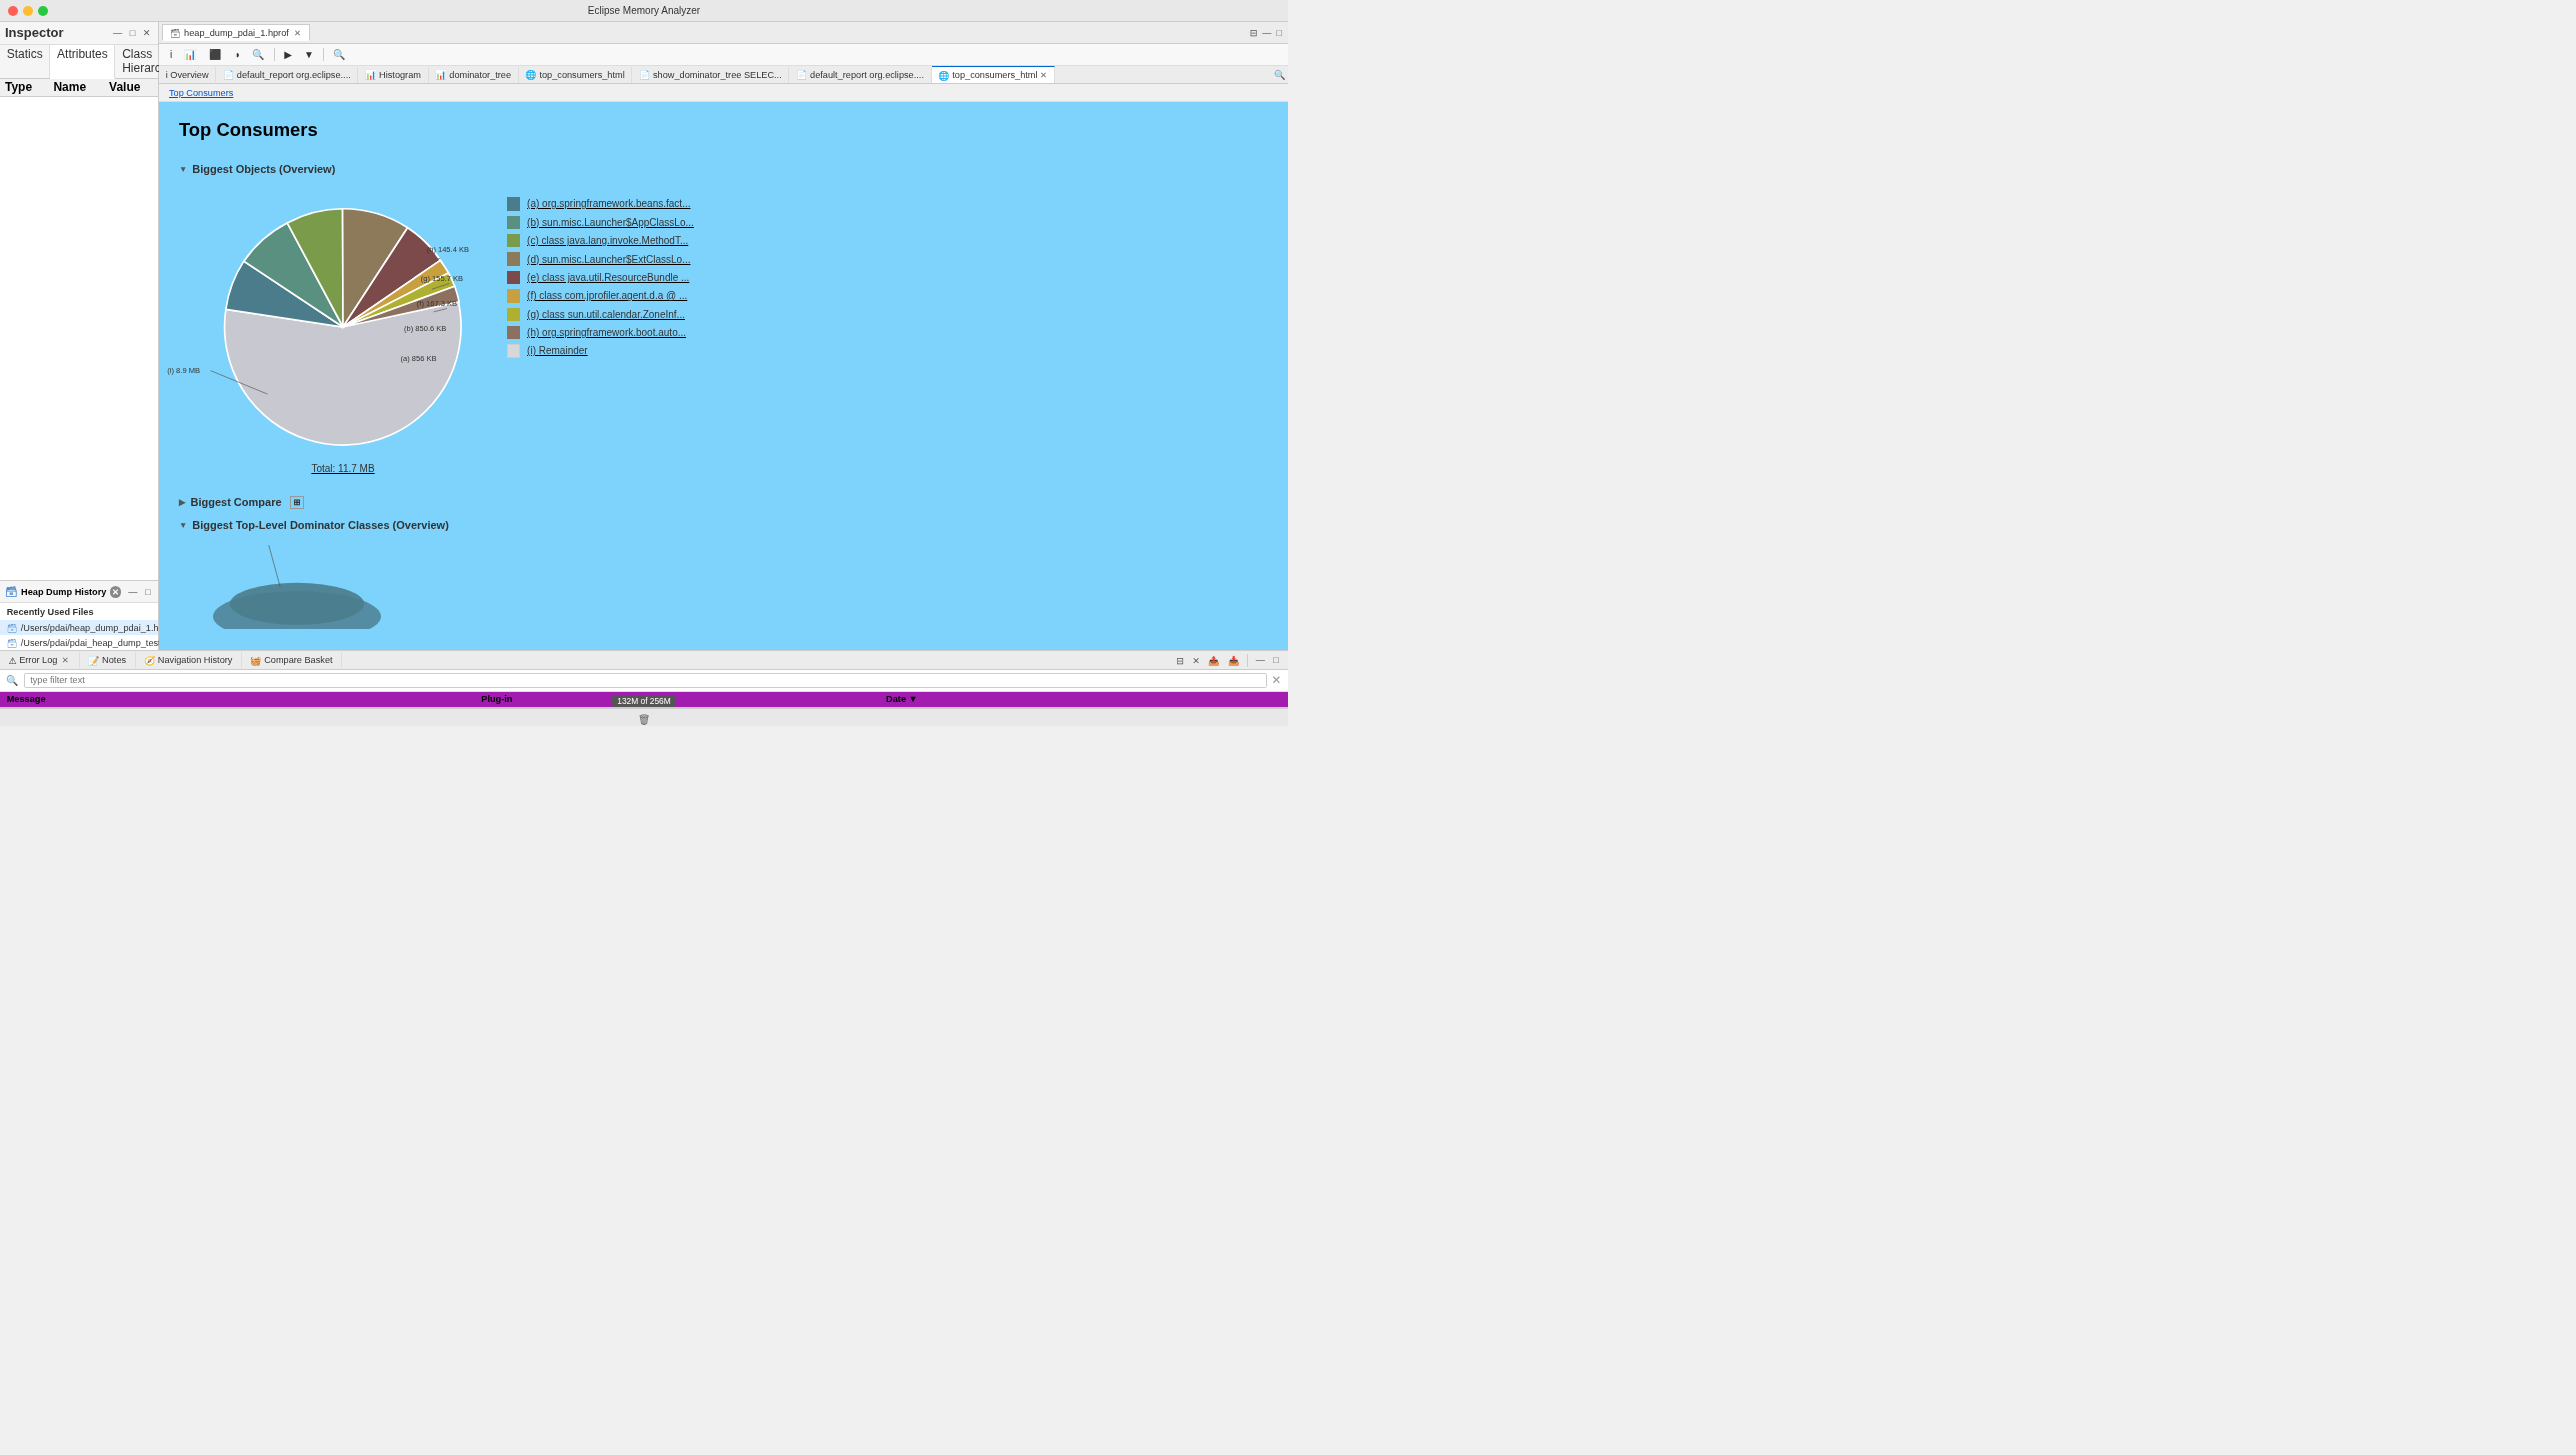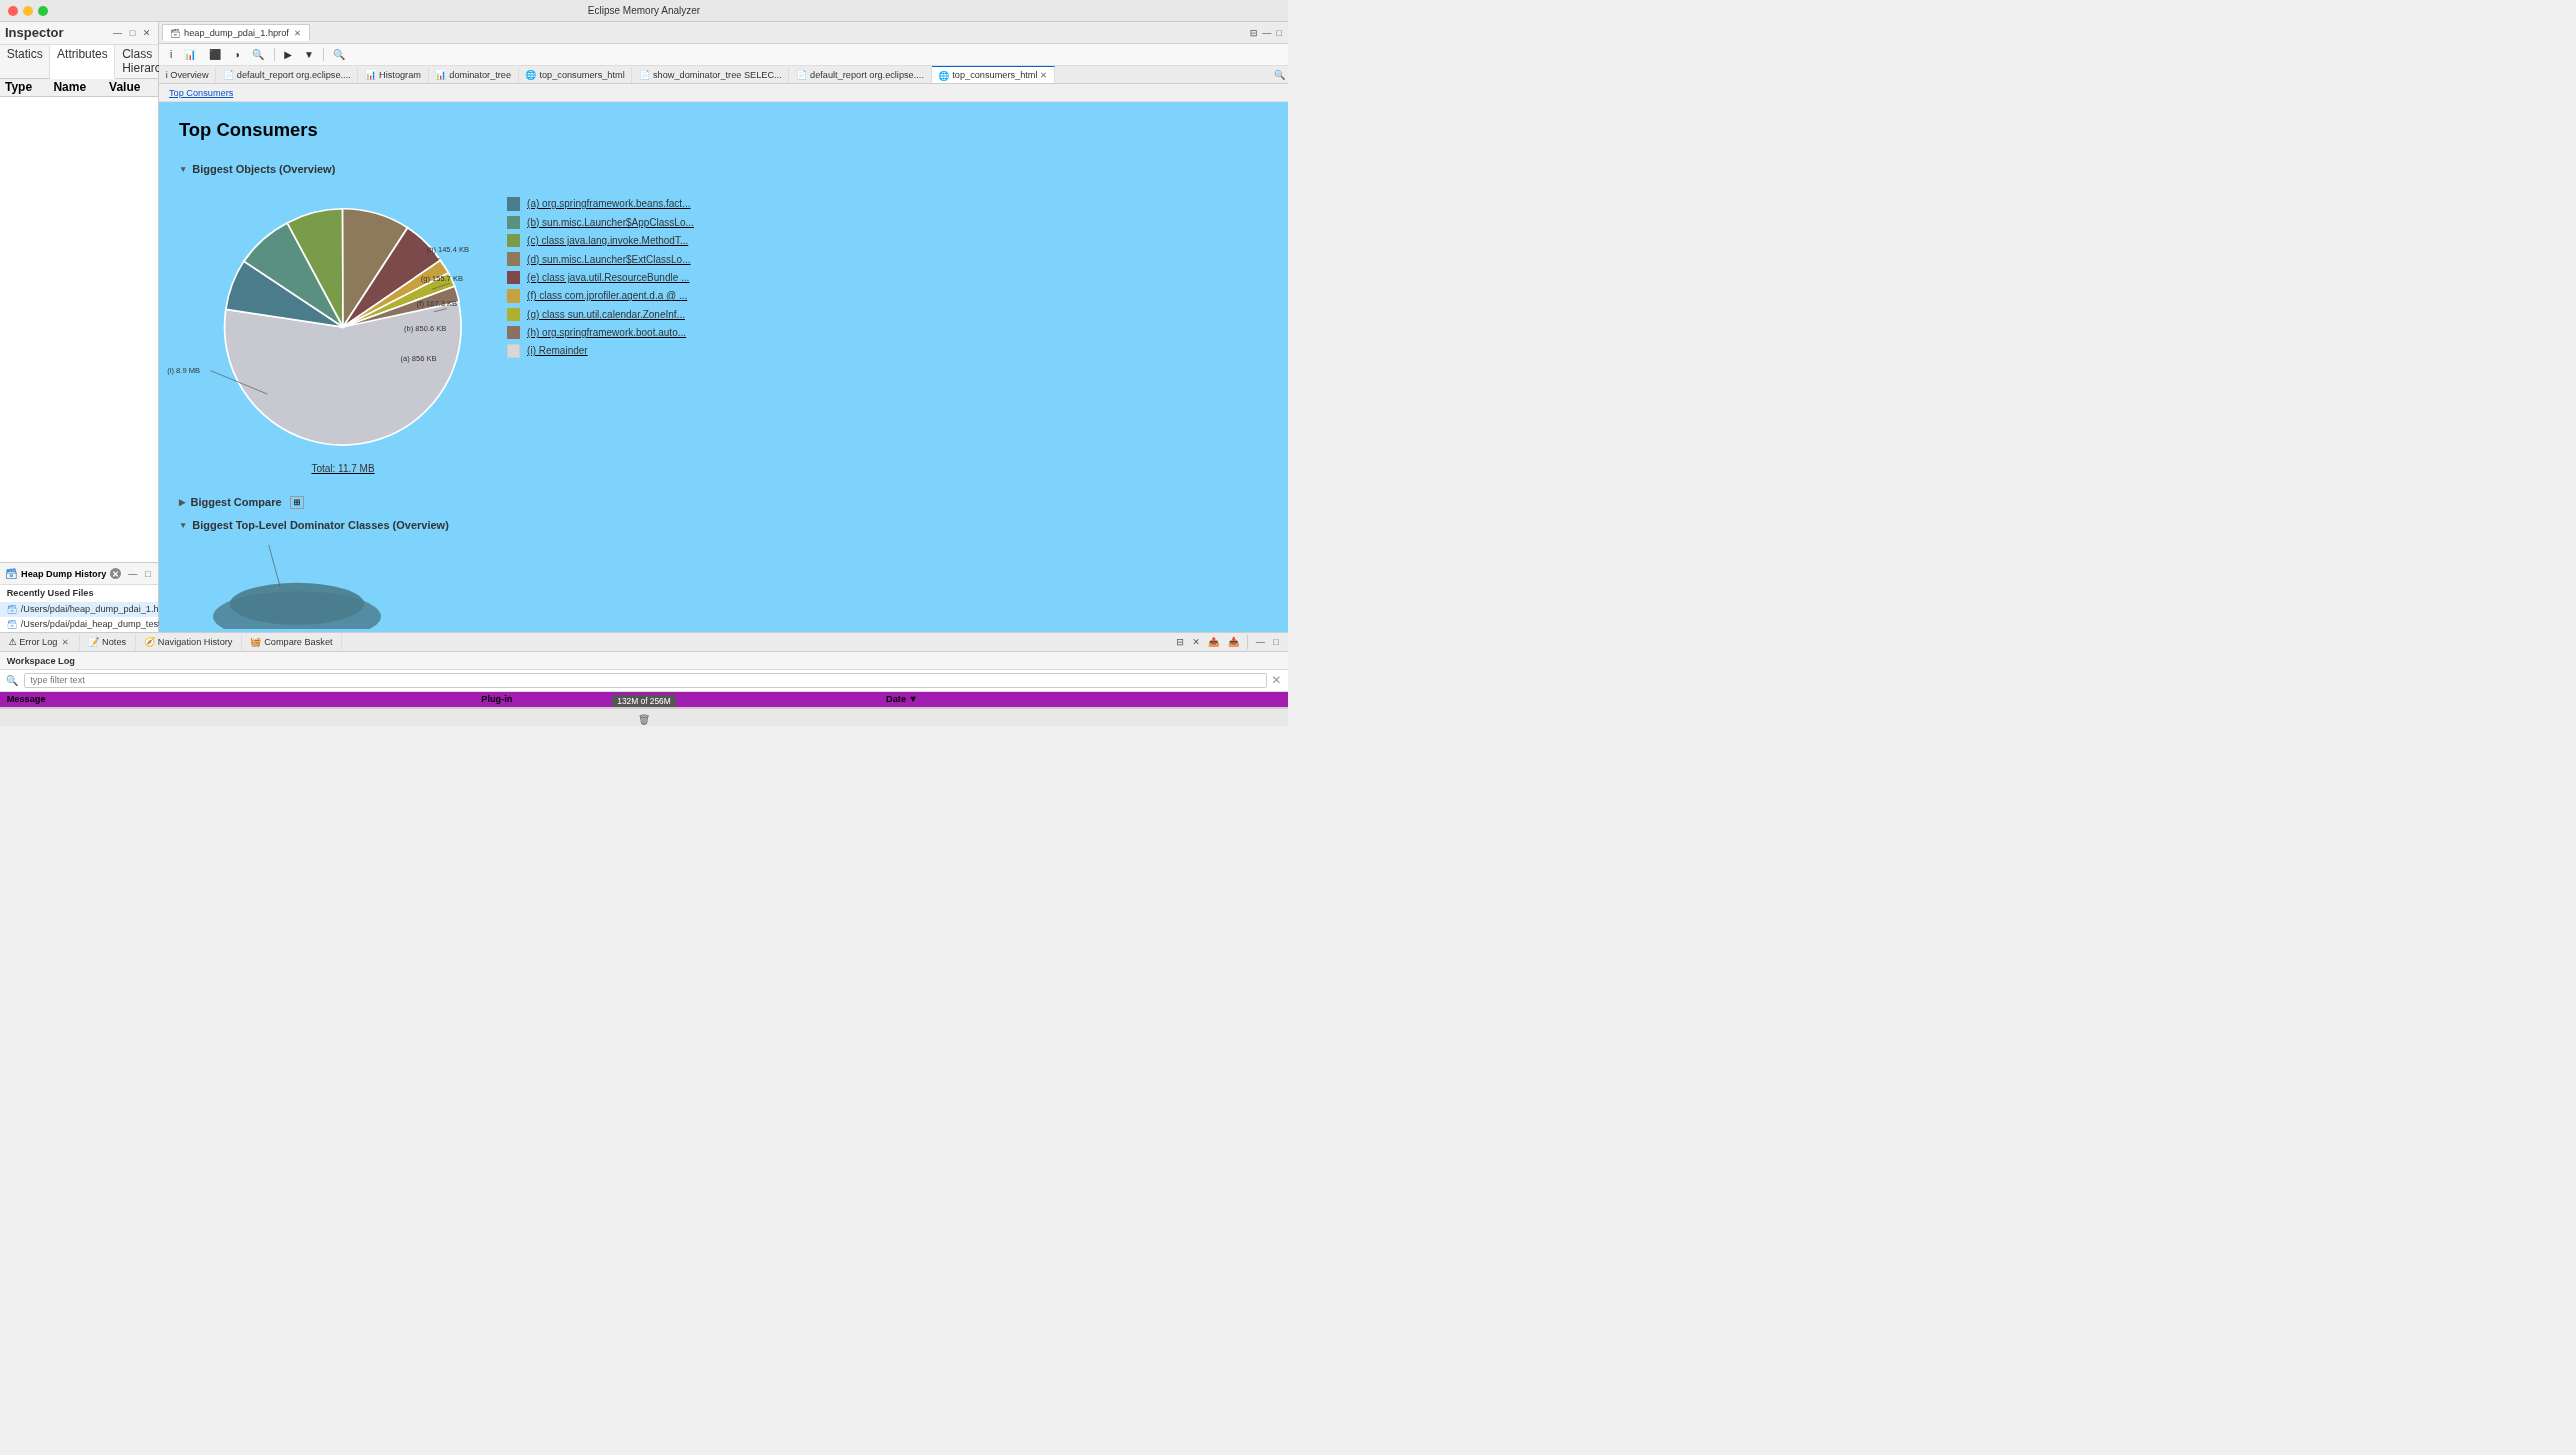--- a/index.html
+++ b/index.html
@@ -396,23 +396,20 @@
         <button class="icon-btn">⊟</button>
         <button class="icon-btn">✕</button>
         <button class="icon-btn">📤</button>
         <button class="icon-btn">📥</button>
         <div class="toolbar-sep"></div>
         <button class="icon-btn">—</button>
         <button class="icon-btn">□</button>
       </div>
     </div>
 
-    <div class="workspace-log-header">
-      <span class="workspace-log-label">Workspace Log</span>
-    </div>
 
     <div class="filter-bar">
       <span style="color:#888;">🔍</span>
       <input type="text" class="filter-input" placeholder="type filter text" style="">
       <button class="filter-clear">✕</button>
     </div>
 
     <div>
       <table class="log-table">
         <thead>

